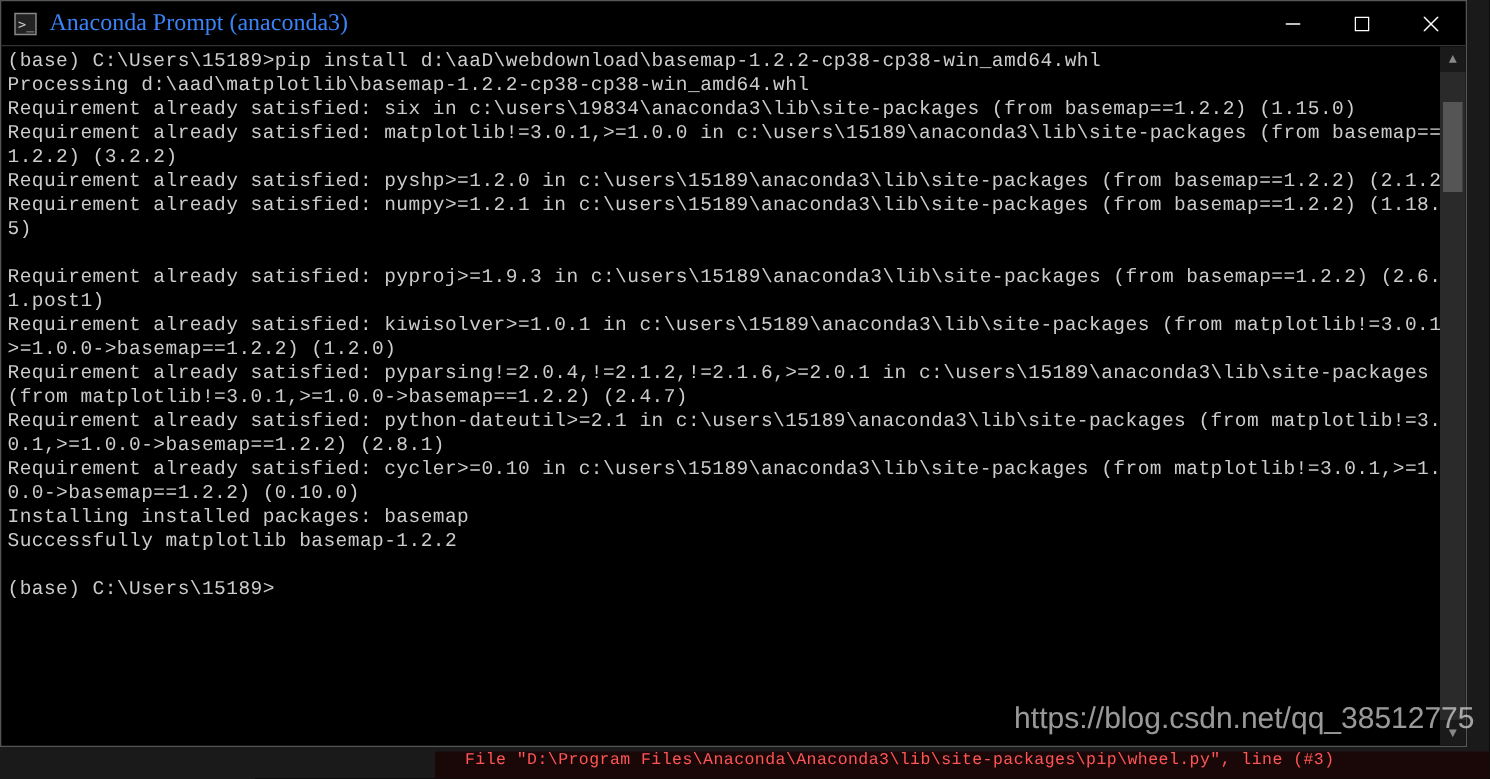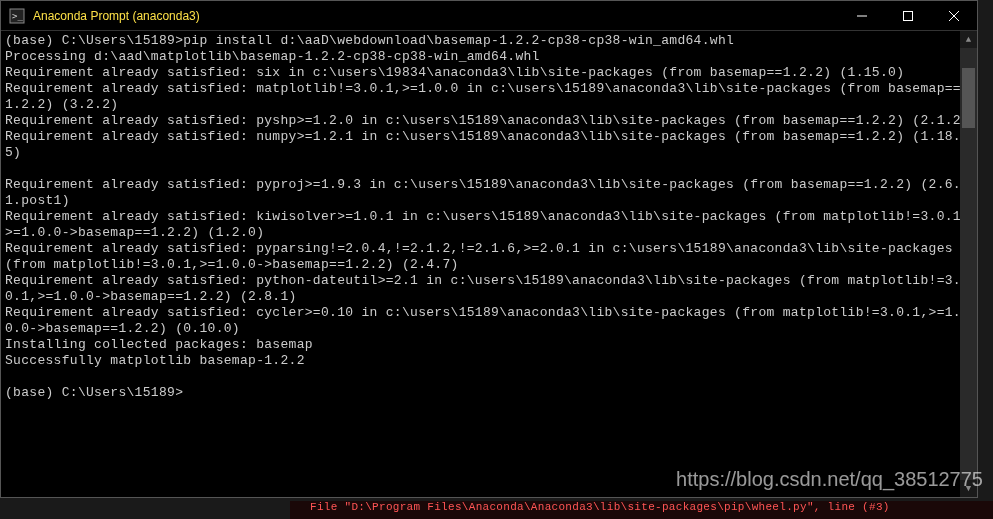--- a/index.html
+++ b/index.html
@@ -32,24 +32,24 @@
     }
     .titlebar-icon {
       width: 16px;
       height: 16px;
       margin-right: 8px;
       display: inline-flex;
       align-items: center;
       justify-content: center;
     }
     .titlebar-title {
-      color: #fde047;
-      font-size: 12px;
+      color: #3b82f6;
+      font-size: 16px;
       flex: 1;
-      font-family: Liberation Sans, sans-serif;
+      font-family: Liberation Serif, serif;
     }
     .window-controls {
       display: flex;
       height: 100%;
     }
     .win-btn {
       width: 46px;
       height: 100%;
       display: flex;
       align-items: center;
@@ -171,21 +171,21 @@
 <span>Requirement already satisfied: six in c:\users\19834\anaconda3\lib\site-packages (from basemap==1.2.2) (1.15.0)</span>
 <span>Requirement already satisfied: matplotlib!=3.0.1,&gt;=1.0.0 in c:\users\15189\anaconda3\lib\site-packages (from basemap==1.2.2) (3.2.2)</span>
 <span>Requirement already satisfied: pyshp&gt;=1.2.0 in c:\users\15189\anaconda3\lib\site-packages (from basemap==1.2.2) (2.1.2)</span>
 <span>Requirement already satisfied: numpy&gt;=1.2.1 in c:\users\15189\anaconda3\lib\site-packages (from basemap==1.2.2) (1.18.5)</span>
 <span></span>
 <span>Requirement already satisfied: pyproj&gt;=1.9.3 in c:\users\15189\anaconda3\lib\site-packages (from basemap==1.2.2) (2.6.1.post1)</span>
 <span>Requirement already satisfied: kiwisolver&gt;=1.0.1 in c:\users\15189\anaconda3\lib\site-packages (from matplotlib!=3.0.1,&gt;=1.0.0-&gt;basemap==1.2.2) (1.2.0)</span>
 <span>Requirement already satisfied: pyparsing!=2.0.4,!=2.1.2,!=2.1.6,&gt;=2.0.1 in c:\users\15189\anaconda3\lib\site-packages (from matplotlib!=3.0.1,&gt;=1.0.0-&gt;basemap==1.2.2) (2.4.7)</span>
 <span>Requirement already satisfied: python-dateutil&gt;=2.1 in c:\users\15189\anaconda3\lib\site-packages (from matplotlib!=3.0.1,&gt;=1.0.0-&gt;basemap==1.2.2) (2.8.1)</span>
 <span>Requirement already satisfied: cycler&gt;=0.10 in c:\users\15189\anaconda3\lib\site-packages (from matplotlib!=3.0.1,&gt;=1.0.0-&gt;basemap==1.2.2) (0.10.0)</span>
-<span>Installing collected packages: basemap</span>
+<span>Installing installed packages: basemap</span>
 <span>Successfully matplotlib basemap-1.2.2</span>
 <span></span>
 <span>(base) C:\Users\15189&gt;</span></div>
   </div>
   <div class="scrollbar">
     <div class="scrollbar-arrow up">▲</div>
     <div class="scrollbar-track">
       <div class="scrollbar-thumb"></div>
     </div>
     <div class="scrollbar-arrow down">▼</div>

